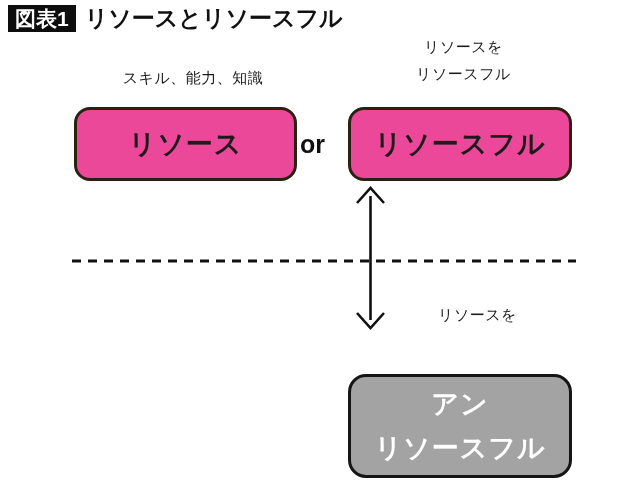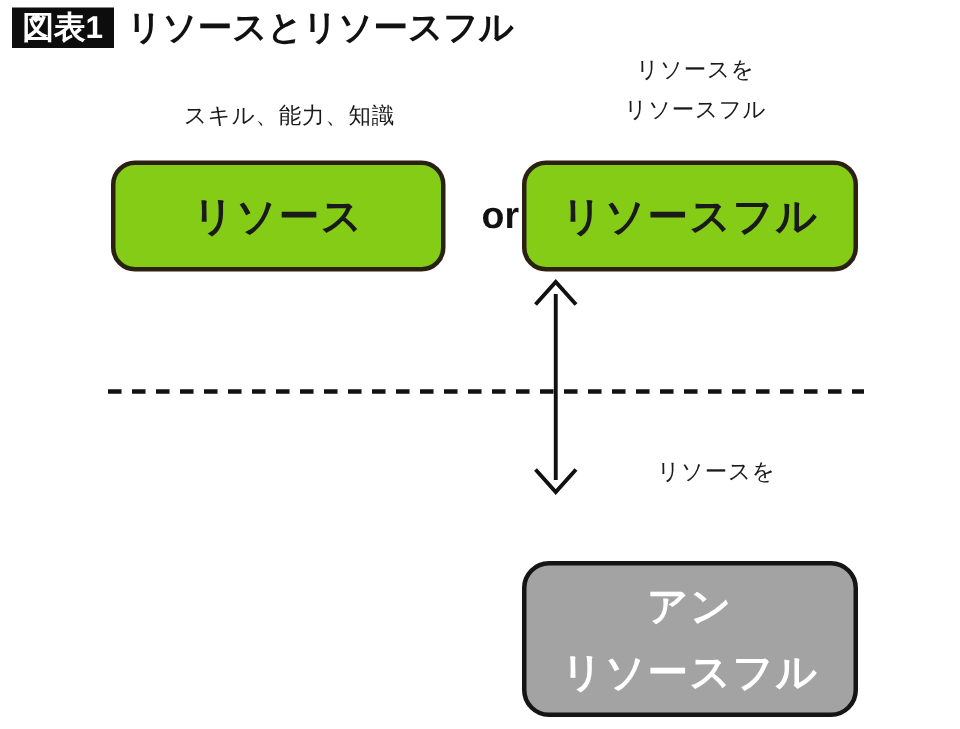--- a/index.html
+++ b/index.html
@@ -90,21 +90,21 @@
     position: absolute;
     box-sizing: border-box;
     border-radius: 16px;
     display: flex;
     align-items: center;
     justify-content: center;
     text-align: center;
     font-weight: bold;
   }
   .box-yellow {
-    background: #84cc16;
+    background: #ec4899;
     border: 3px solid #2b2112;
     color: #1a1a1a;
     font-size: 27px;
     letter-spacing: 1px;
   }
   .box-gray {
     background: #a3a3a3;
     border: 3px solid #151515;
     color: #ffffff;
     font-size: 27px;
@@ -132,21 +132,21 @@
     border-radius: 18px;
   }
   #box-unresourceful .l2 { display: block; }
 
   
   #or-label {
     position: absolute;
     left: 300px;
     top: 130px;
     width: 46px;
-    text-align: right;
+    text-align: left;
     font-size: 25px;
     font-weight: bold;
     color: #111111;
     line-height: 28px;
   }
 
   
   #connector-layer {
     position: absolute;
     left: 0;

